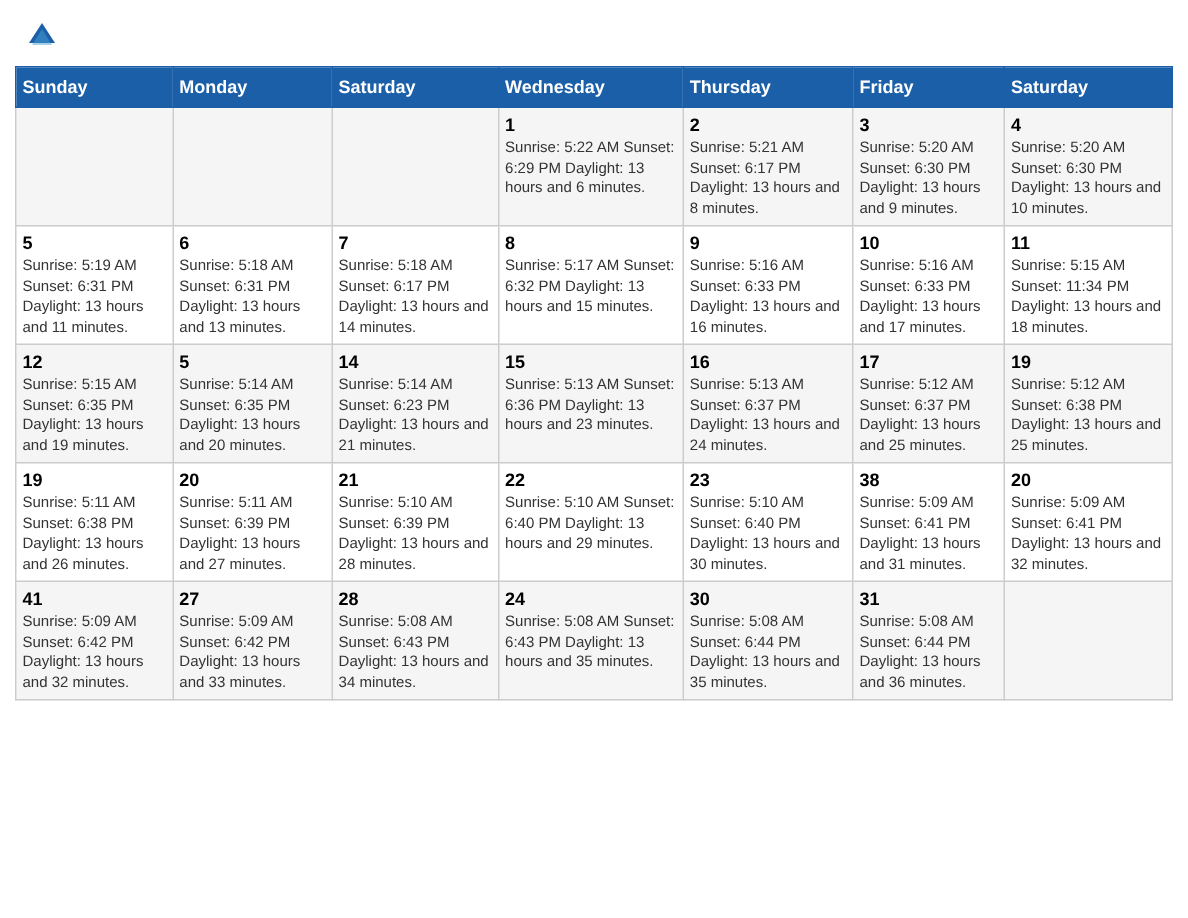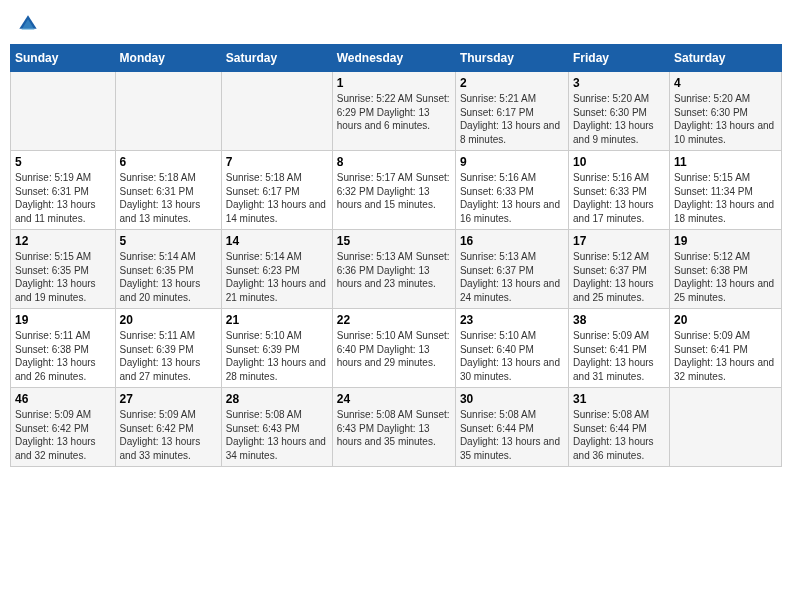--- a/index.html
+++ b/index.html
@@ -274,21 +274,21 @@
         </td>
         <td>
           <span class="day-num">20</span>
           <div class="day-detail">Sunrise: 5:09 AM
 Sunset: 6:41 PM
 Daylight: 13 hours and 32 minutes.</div>
         </td>
       </tr>
       <tr>
         <td>
-          <span class="day-num">46</span>
+          <span class="day-num">41</span>
           <div class="day-detail">Sunrise: 5:09 AM
 Sunset: 6:42 PM
 Daylight: 13 hours and 32 minutes.</div>
         </td>
         <td>
           <span class="day-num">27</span>
           <div class="day-detail">Sunrise: 5:09 AM
 Sunset: 6:42 PM
 Daylight: 13 hours and 33 minutes.</div>
         </td>

